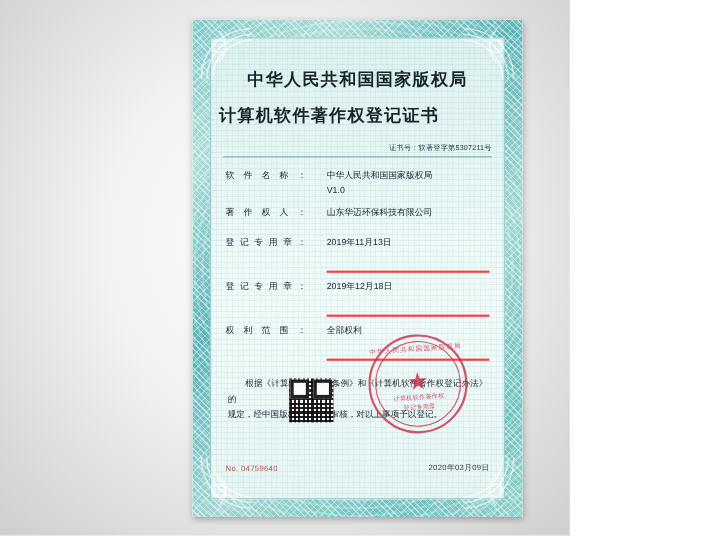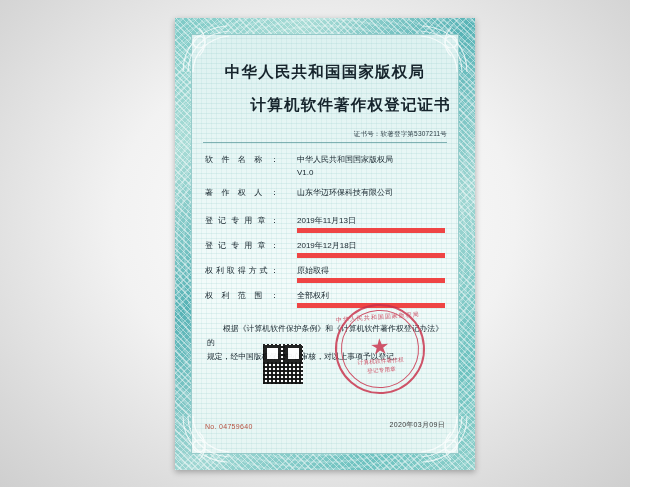--- a/index.html
+++ b/index.html
@@ -8,21 +8,21 @@
   }
   body {
     width: 649px;
     height: 487px;
     overflow: hidden;
     font-family: "Liberation Sans", sans-serif;
     background: #ffffff;
   }
   #page {
     position: relative;
-    width: 630px;
+    width: 518px;
     height: 487px;
     background: radial-gradient(ellipse at 50% 45%, #fdfdfd 0%, #f2f2f2 45%, #d8d8d8 85%, #cfcfcf 100%);
   }
   
   #cert {
     position: absolute;
     left: 175px;
     top: 18px;
     width: 300px;
     height: 452px;
@@ -84,21 +84,21 @@
   .title-main {
     text-align: center;
     font-family: "Liberation Serif", "DejaVu Serif", serif;
     font-weight: bold;
     font-size: 15.5px;
     letter-spacing: 1.2px;
     color: #16242c;
     margin-top: 18px;
   }
   .title-sub {
-    text-align: right;
+    text-align: left;
     font-family: "Liberation Serif", "DejaVu Serif", serif;
     font-weight: bold;
     font-size: 15.5px;
     letter-spacing: 1.2px;
     color: #16242c;
     margin-top: 12px;
   }
   .cert-no {
     text-align: right;
     font-size: 6.5px;
@@ -136,22 +136,22 @@
   }
   .field .val {
     flex: 1 1 auto;
     color: #16242c;
     border-bottom: 1px solid transparent;
   }
   .field .val .line2 {
     display: block;
   }
   .field.boxed .val {
-    border-bottom: 5px solid #ef4444;
-    padding-bottom: 1px;
+    border-bottom: 2px solid #ef4444;
+    padding-bottom: 19px;
     min-height: 11px;
   }
   .gap-block { height: 8px; }
 
   .statement {
     margin: 14px 8px 0 8px;
     font-size: 7.8px;
     line-height: 14px;
     color: #16242c;
     text-indent: 16px;
@@ -327,24 +327,20 @@
         <div class="field boxed">
           <span class="lbl">登记专用章：</span>
           <span class="val">2019年11月13日</span>
         </div>
 
         <div class="field boxed">
           <span class="lbl">登记专用章：</span>
           <span class="val">2019年12月18日</span>
         </div>
 
-        <div class="field boxed">
-          <span class="lbl">权利取得方式：</span>
-          <span class="val">原始取得</span>
-        </div>
 
         <div class="field boxed">
           <span class="lbl">权利范围：</span>
           <span class="val">全部权利</span>
         </div>
 
 
       </div>
 
       <div class="statement">

